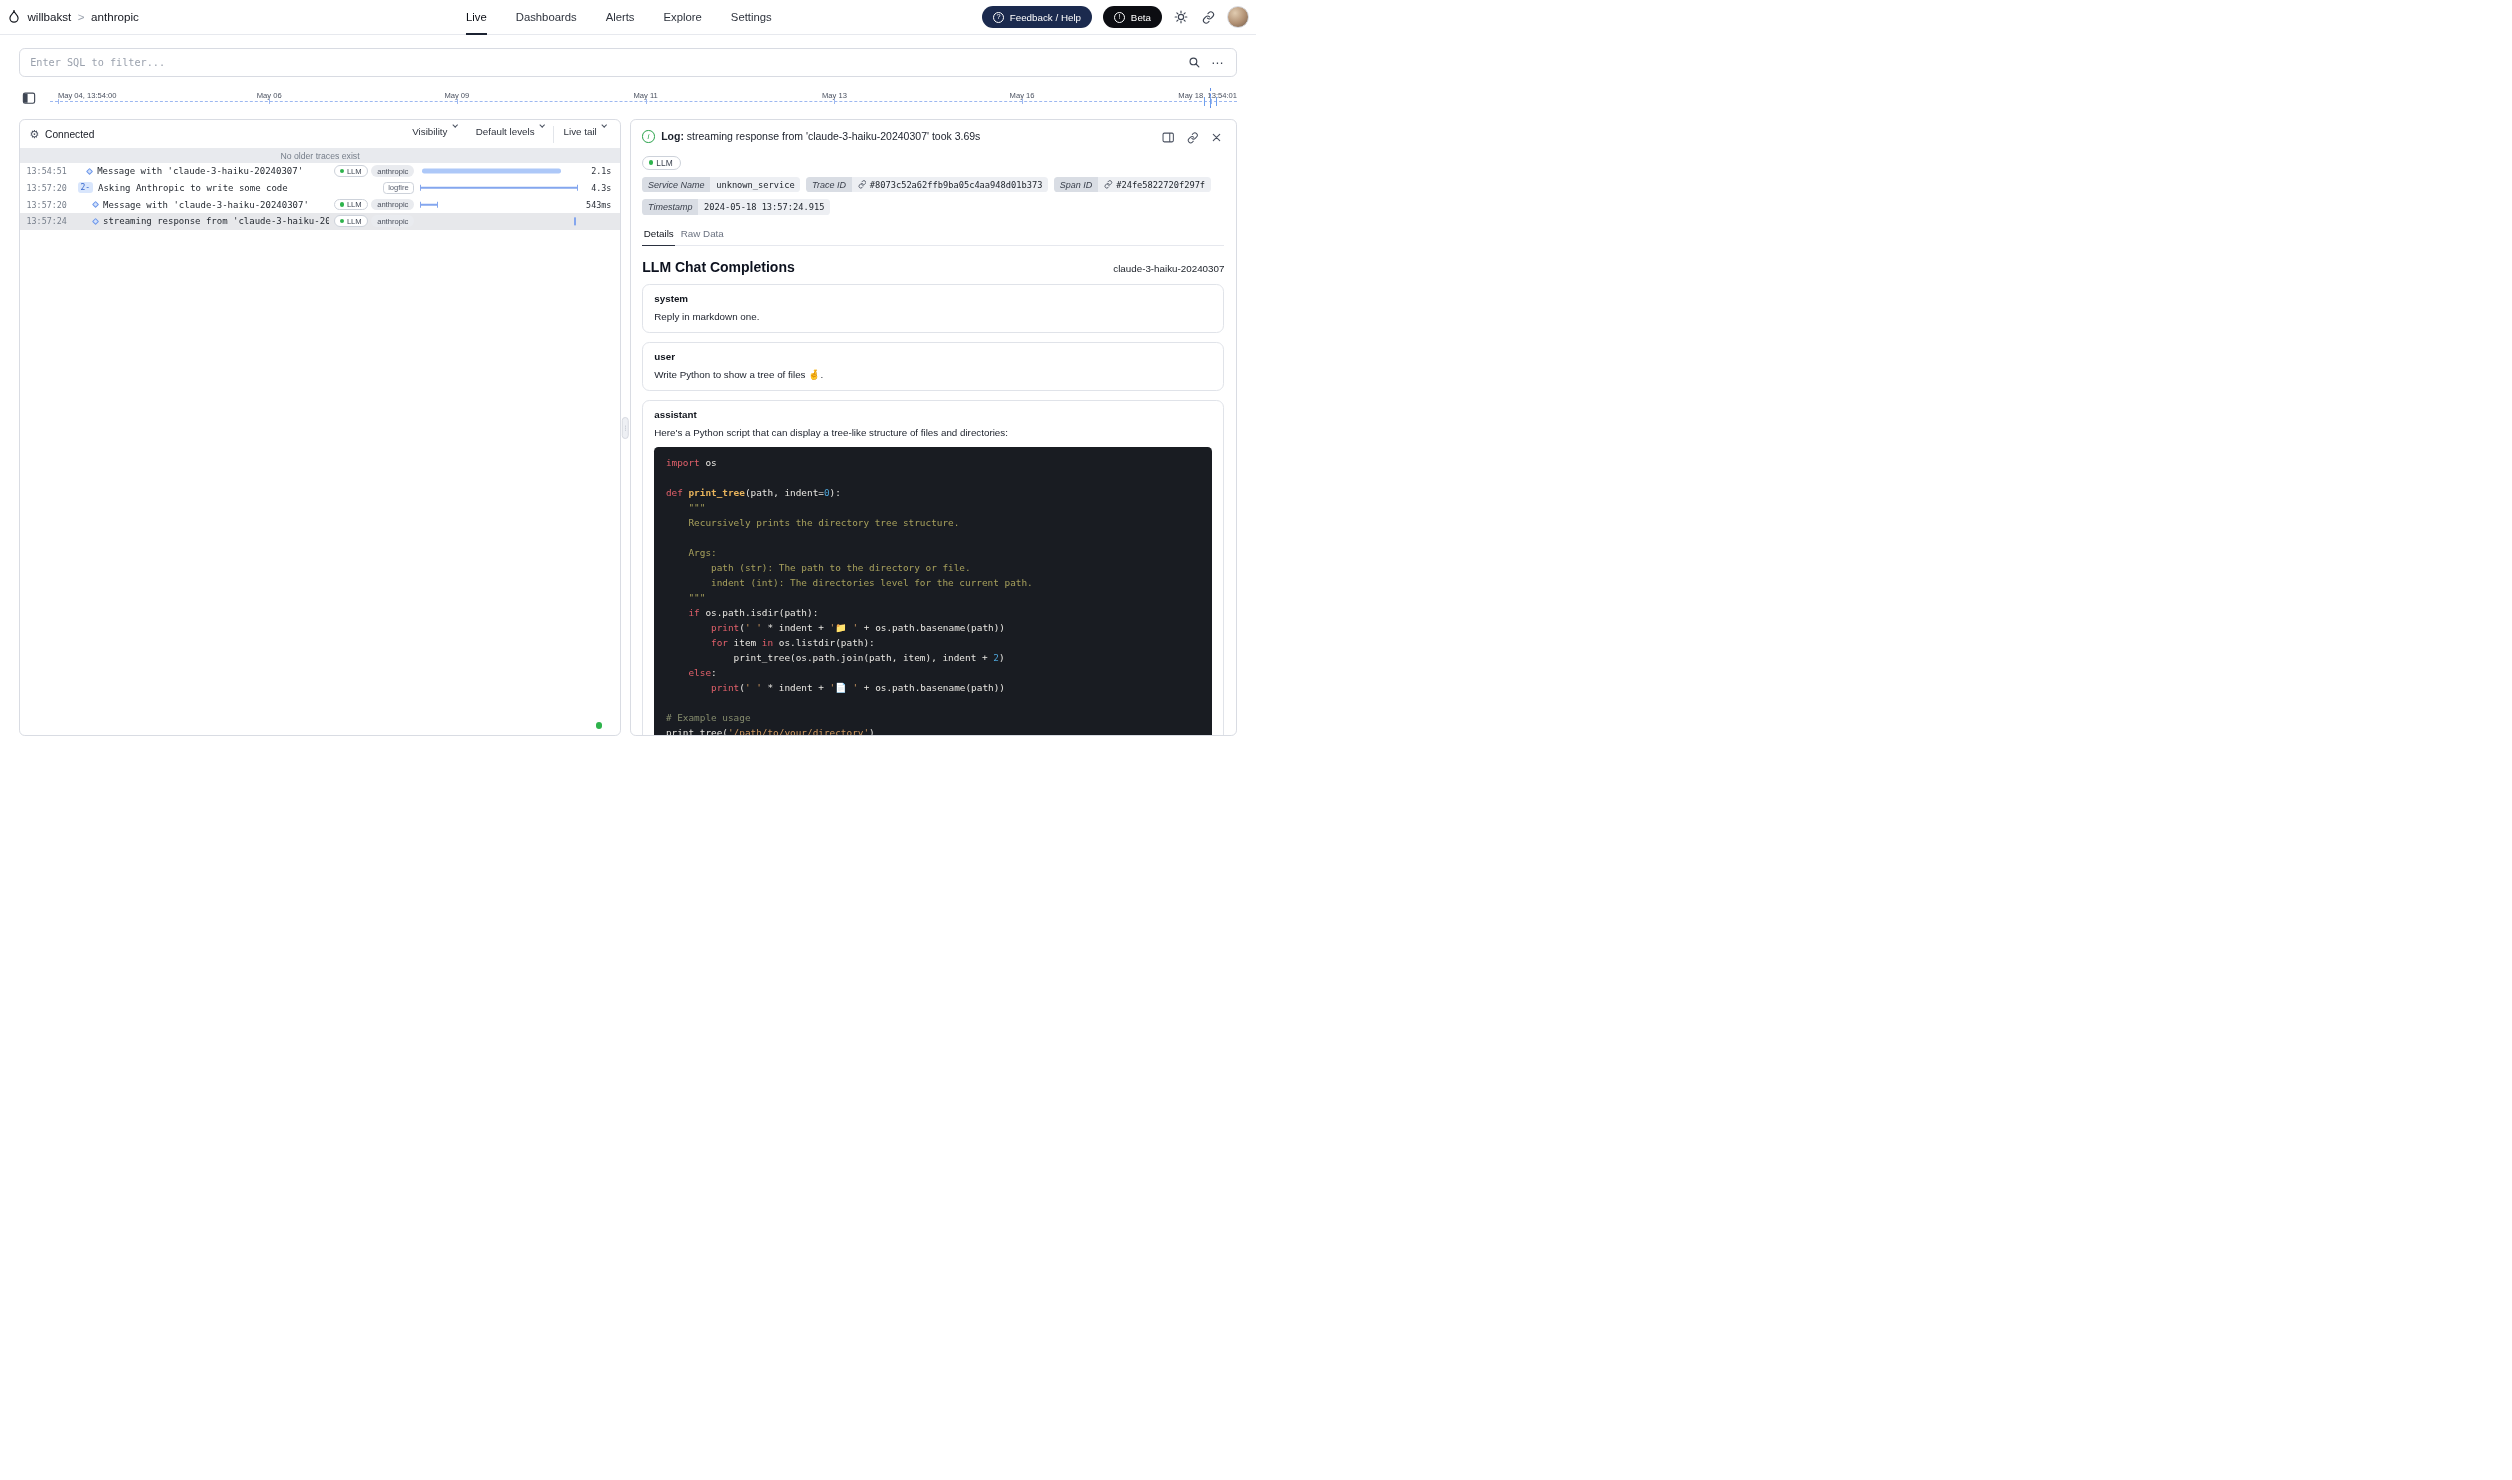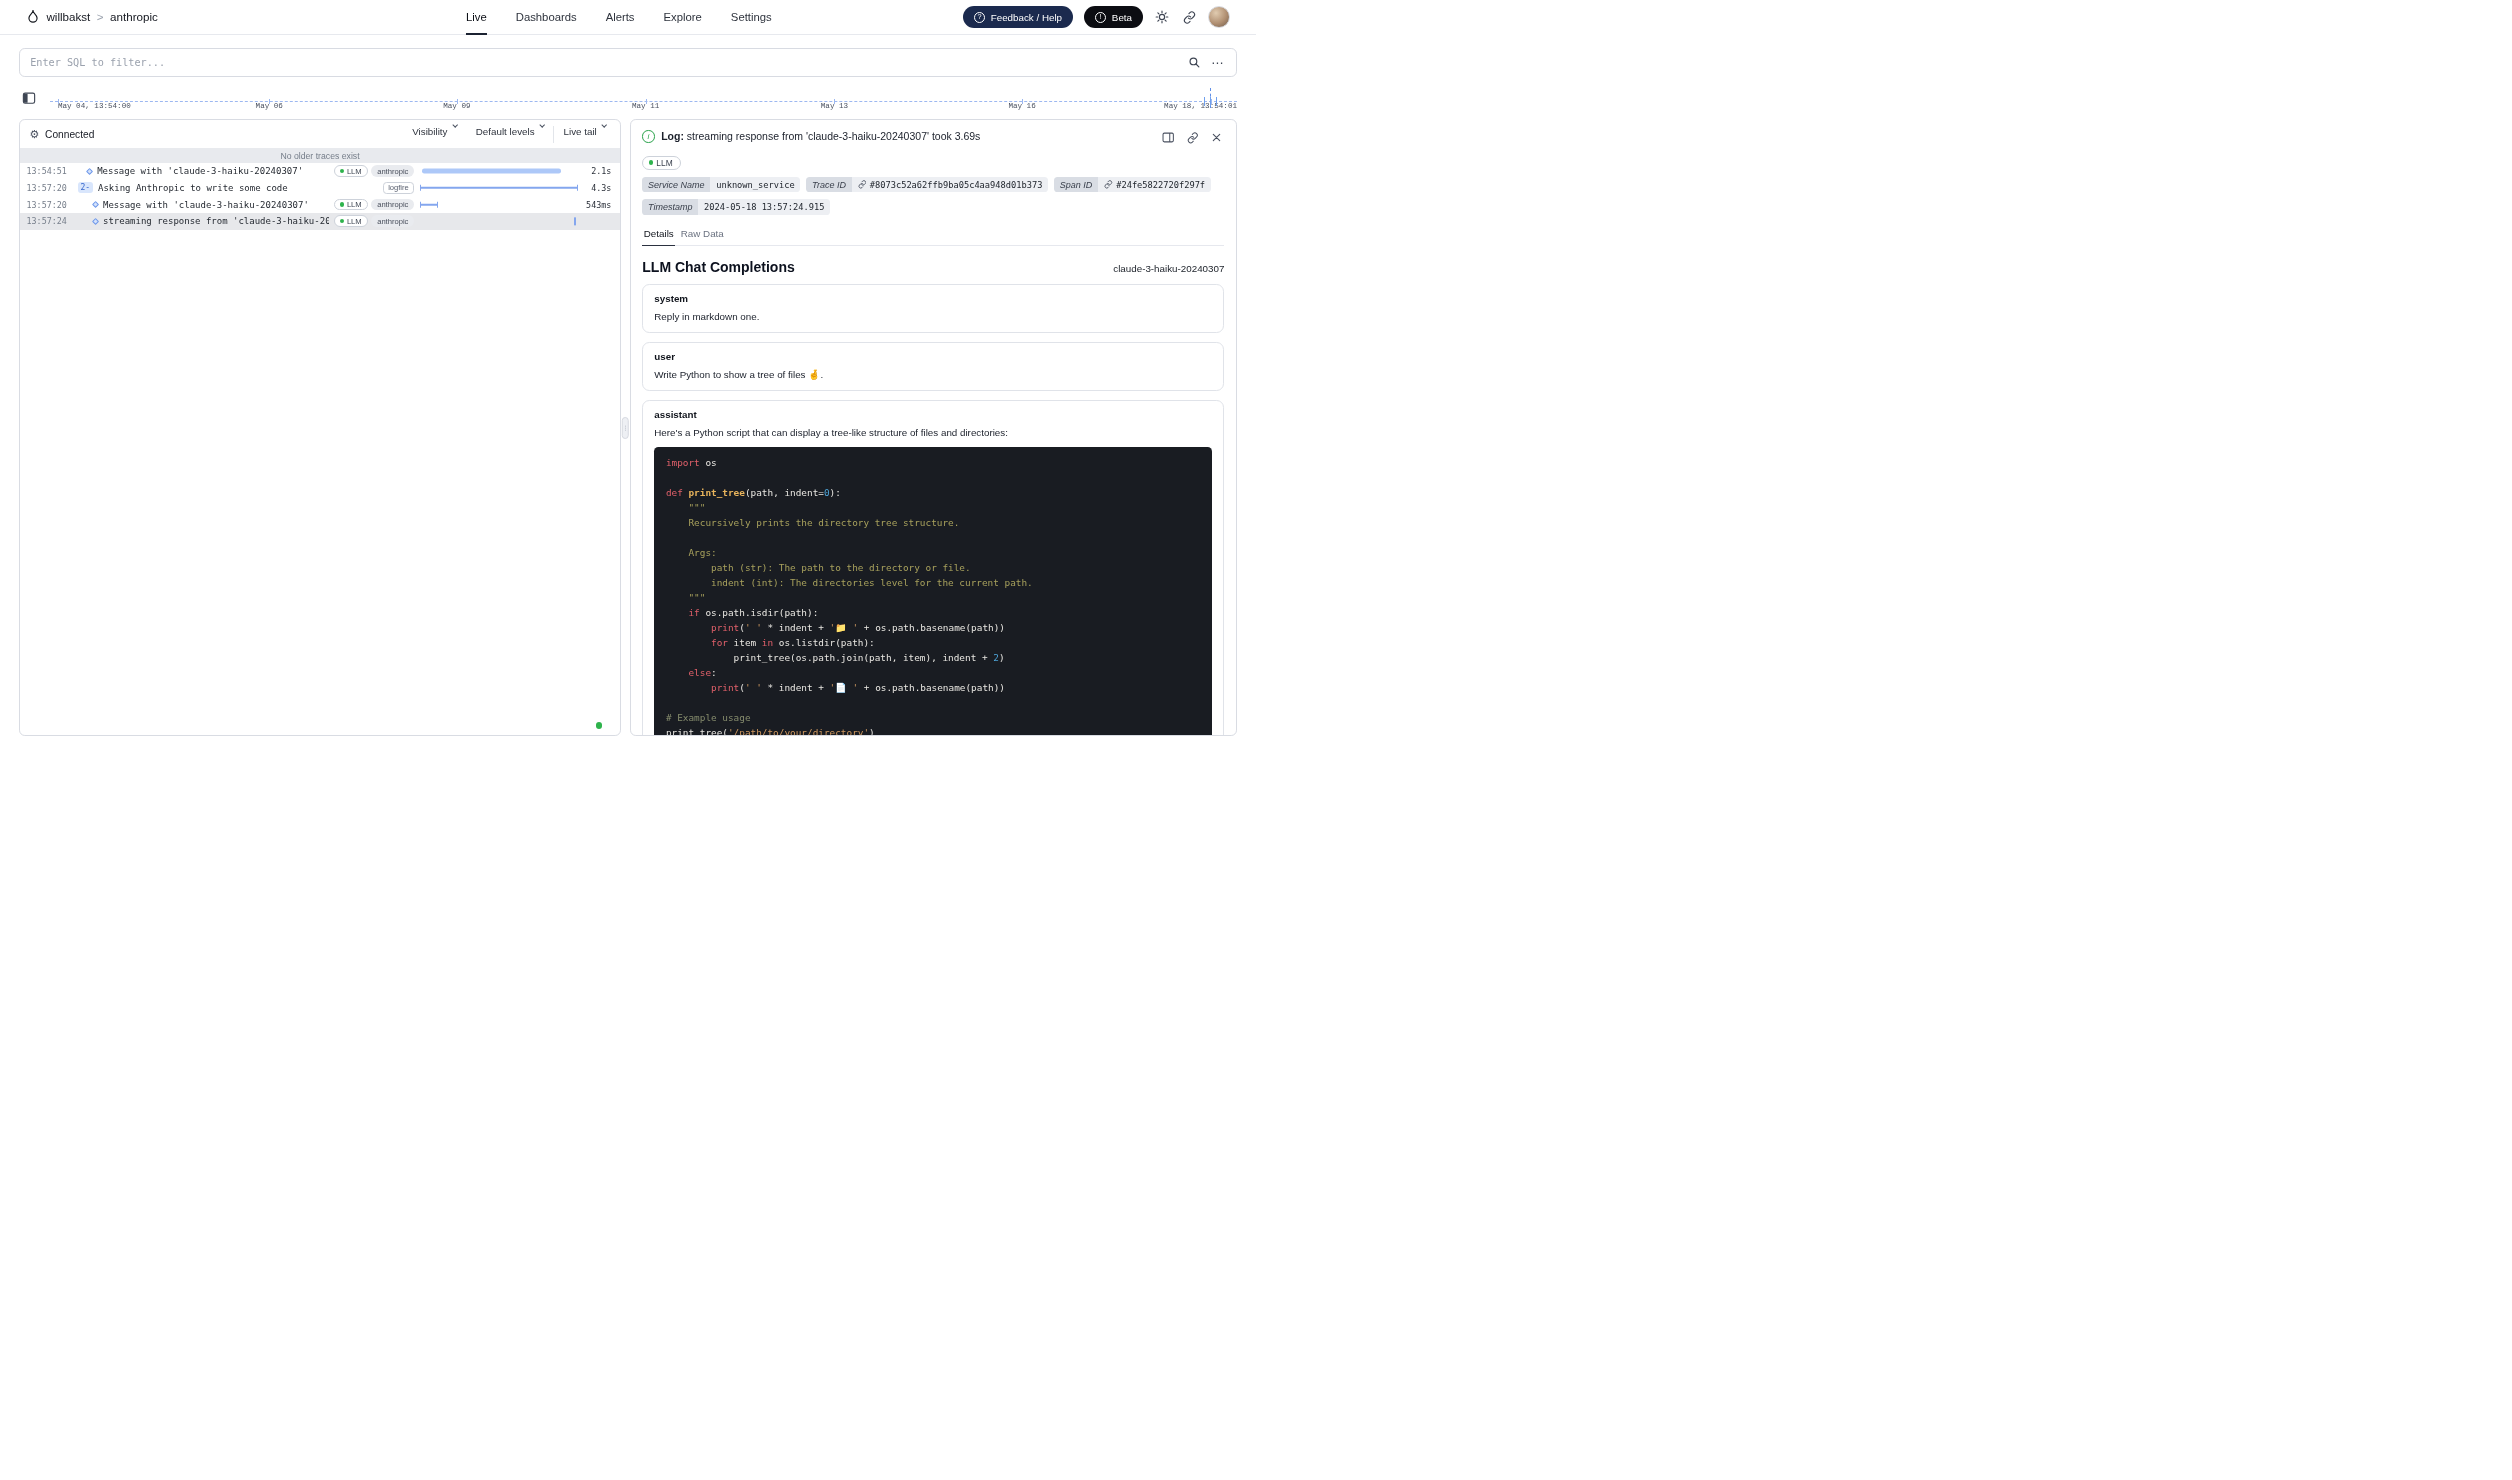--- a/index.html
+++ b/index.html
@@ -2,21 +2,21 @@
 <html style="font-size:11.6px"><head>
 <meta charset="utf-8">
 <style>
   *{box-sizing:border-box;margin:0;padding:0}
   html,body{width:1256px;height:740px;overflow:hidden;background:#fff;
     font-family:"Liberation Sans",sans-serif;color:#1d2330;}
   .app{position:relative;width:1256px;height:740px;}
 
   
   .topnav{height:35px;border-bottom:0.7px solid #e7e9ee;display:flex;align-items:center;
-    padding:0 26px;position:relative;background:#fff;}
+    padding:0 7px;position:relative;background:#fff;}
   .brand{display:flex;align-items:center;gap:6.5px;font-size:11.6px;}
   .brand .sep{color:#9aa1ad;}
   .brand .org,.brand .proj{color:#14171f;cursor:pointer;}
   .logo{display:flex;align-items:center;}
   .nav-tabs{position:absolute;left:50%;transform:translateX(-53%);display:flex;gap:29px;height:100%;align-items:stretch;}
   .tab{font-size:11.3px;color:#2e333d;display:flex;align-items:center;position:relative;cursor:pointer;}
   .tab.active{color:#0b0e15;}
   .tab.active::after{content:"";position:absolute;left:0;right:0;bottom:-0.7px;height:1.8px;background:#1b2231;}
   .nav-right{margin-left:auto;display:flex;align-items:center;gap:11px;}
   .pill{height:22.5px;border:none;border-radius:11.6px;color:#fff;display:flex;align-items:center;gap:5.8px;
@@ -35,21 +35,21 @@
   .sql-input{flex:1;border:none;outline:none;font-family:"DejaVu Sans Mono",monospace;
     font-size:10.2px;color:#2e333d;background:transparent;}
   .sql-input::placeholder{color:#9aa1ad;}
   .dots{font-size:12.4px;color:#3e4553;letter-spacing:0.7px;}
 
   
   .timeline{margin:8.7px 19px 0;height:25px;display:flex;align-items:stretch;gap:10.2px;}
   .tl-toggle{display:flex;align-items:center;justify-content:center;width:20.4px;cursor:pointer;}
   .tl-track{position:relative;flex:1;}
   .tl-line{position:absolute;left:0;right:0;top:15.3px;border-top:1.1px dashed #9db8f0;}
-  .tl-label{position:absolute;top:16px;font-size:7.6px;color:#4a5160;transform:translateX(-50%);white-space:nowrap;font-family:Liberation Mono, monospace;}
+  .tl-label{position:absolute;top:5px;font-size:7.6px;color:#4a5160;transform:translateX(-50%);white-space:nowrap;}
   .tl-tick{position:absolute;top:13px;width:0.7px;height:5.1px;background:#9db8f0;}
   .tl-cluster{position:absolute;top:11px;width:1.5px;height:9.4px;background:#6fa0ee;}
   .tl-marker{position:absolute;top:2.2px;height:20.4px;border-left:1.1px dashed #5f8ee8;}
 
   
   .main{margin:8.7px 19px 0;display:flex;height:617px;}
   .panel{border:0.7px solid #d9dce3;border-radius:5.8px;background:#fff;overflow:hidden;position:relative;height:100%;}
   .left-panel{width:602px;flex:none;}
   .divider{width:8.7px;flex:none;position:relative;cursor:col-resize;}
   .handle{position:absolute;top:50%;left:50%;transform:translate(-50%,-50%);width:6.5px;height:22px;

